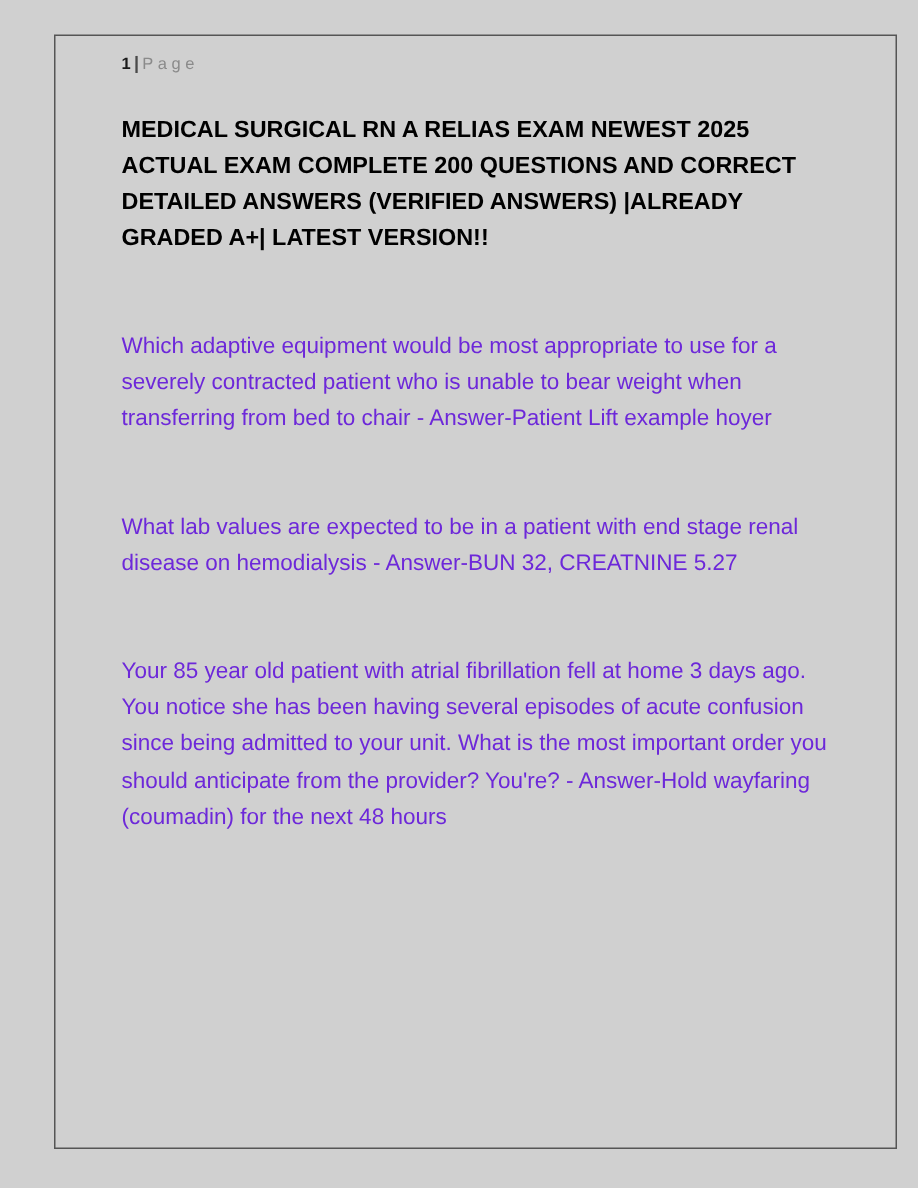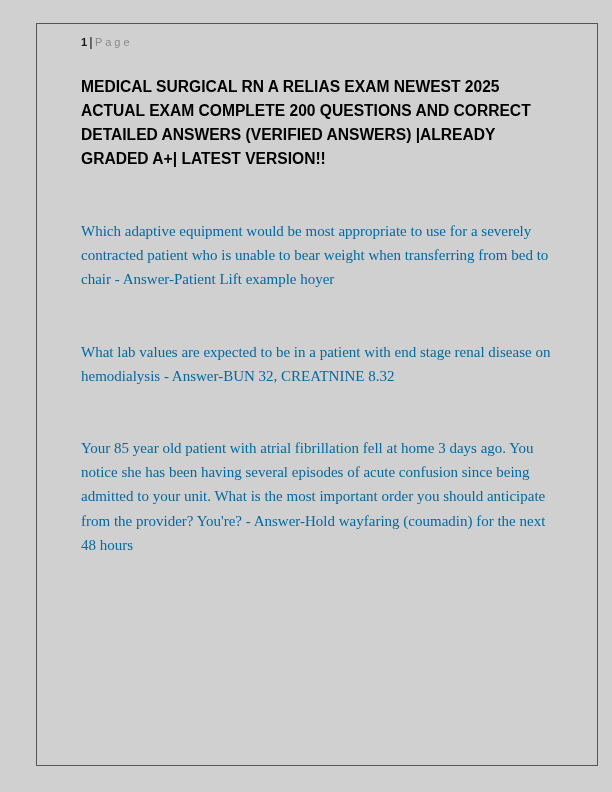--- a/index.html
+++ b/index.html
@@ -57,26 +57,25 @@
   .doc-title {
     color: #000000;
     font-weight: bold;
     font-size: 15.6px;
     line-height: 24px;
     margin: 0;
     padding-top: 21px;
     width: 452px;
   }
   .qa-block {
-    color: #0369a1;
+    color: #6d28d9;
     font-size: 15px;
     line-height: 24.2px;
     margin: 0;
     width: 480px;
-    font-family: Liberation Serif, serif;
   }
   .spacer-lg { height: 48px; }
   .spacer-md { height: 48px; }
 </style>
 </head>
 <body>
 
 <div class="page-sheet">
   <div class="page-inner">
 
@@ -84,21 +83,21 @@
       <span class="pg-num">1</span><span class="pg-sep">|</span><span class="pg-word">Page</span>
     </div>
 
     <h1 class="doc-title">MEDICAL SURGICAL RN A RELIAS EXAM NEWEST 2025 ACTUAL EXAM COMPLETE 200 QUESTIONS AND CORRECT DETAILED ANSWERS (VERIFIED ANSWERS) |ALREADY GRADED A+| LATEST VERSION!!</h1>
 
     <div class="spacer-lg"></div>
 
     <p class="qa-block">Which adaptive equipment would be most appropriate to use for a severely contracted patient who is unable to bear weight when transferring from bed to chair - Answer-Patient Lift example hoyer</p>
     <div class="spacer-md"></div>
 
-    <p class="qa-block">What lab values are expected to be in a patient with end stage renal disease on hemodialysis - Answer-BUN 32, CREATNINE 8.32</p>
+    <p class="qa-block">What lab values are expected to be in a patient with end stage renal disease on hemodialysis - Answer-BUN 32, CREATNINE 5.27</p>
     <div class="spacer-md"></div>
 
     <p class="qa-block">Your 85 year old patient with atrial fibrillation fell at home 3 days ago. You notice she has been having several episodes of acute confusion since being admitted to your unit. What is the most important order you should anticipate from the provider? You're? - Answer-Hold wayfaring (coumadin) for the next 48 hours</p>
     <div class="spacer-md"></div>
 
 
   </div>
 </div>
 
 </body></html>

